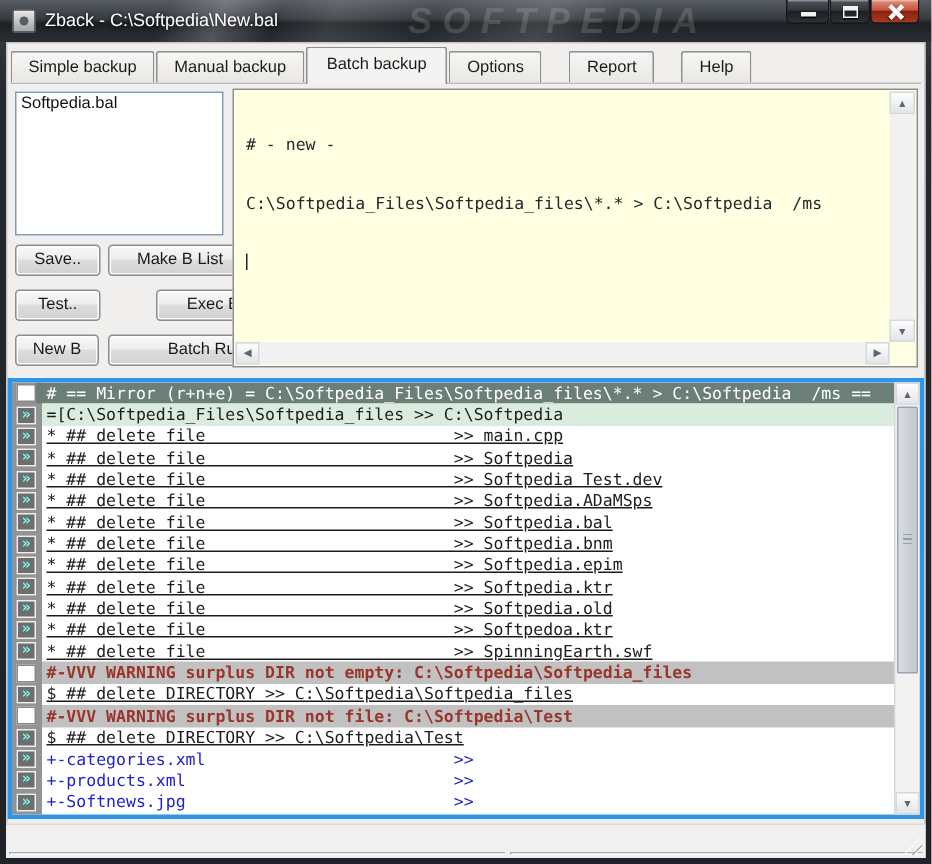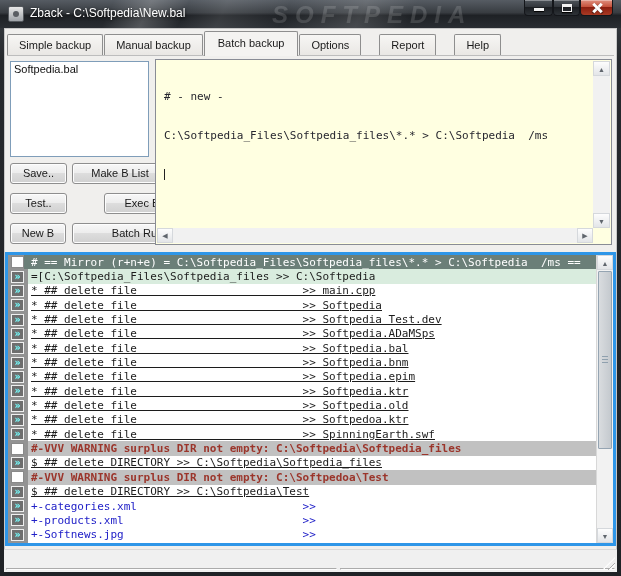--- a/index.html
+++ b/index.html
@@ -262,21 +262,21 @@
   </div>
           <div class="crow r-deldir">
     <span class="cicon chev">»</span>
     <span class="cbody">
               <span class="ctext">$ ## delete DIRECTORY &gt;&gt; C:\Softpedia\Softpedia_files</span>
             </span>
   </div>
           <div class="crow r-warn">
     <span class="cicon"></span>
     <span class="cbody">
-              <span class="ctext">#-VVV WARNING surplus DIR not empty: C:\Softpedoa\Test</span>
+              <span class="ctext">#-VVV WARNING surplus DIR not file: C:\Softpedia\Test</span>
             </span>
   </div>
           <div class="crow r-deldir">
     <span class="cicon chev">»</span>
     <span class="cbody">
               <span class="ctext">$ ## delete DIRECTORY &gt;&gt; C:\Softpedia\Test</span>
             </span>
   </div>
           <div class="crow r-blue">
     <span class="cicon chev">»</span>

